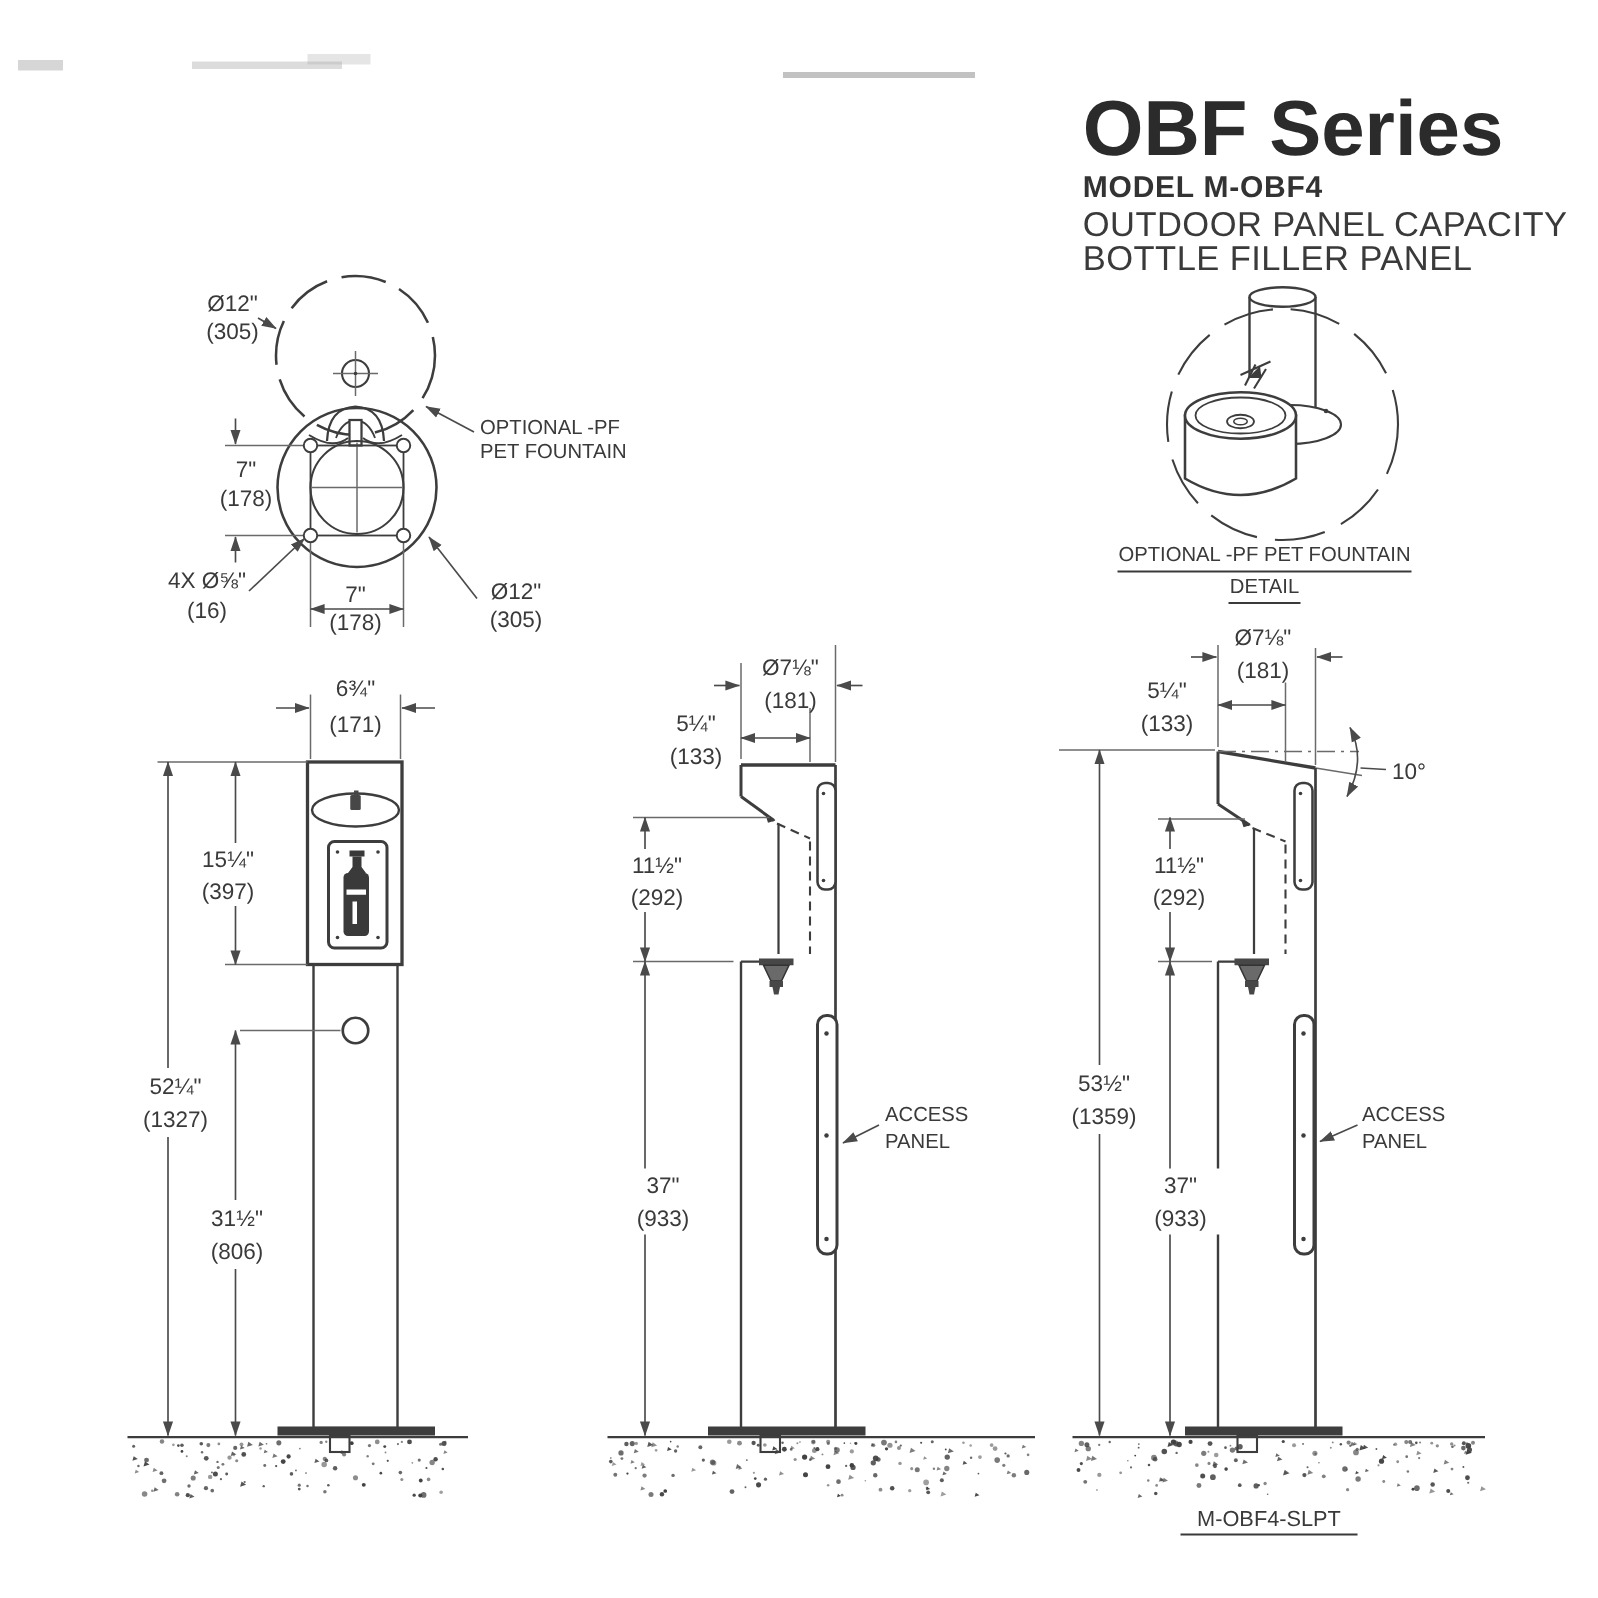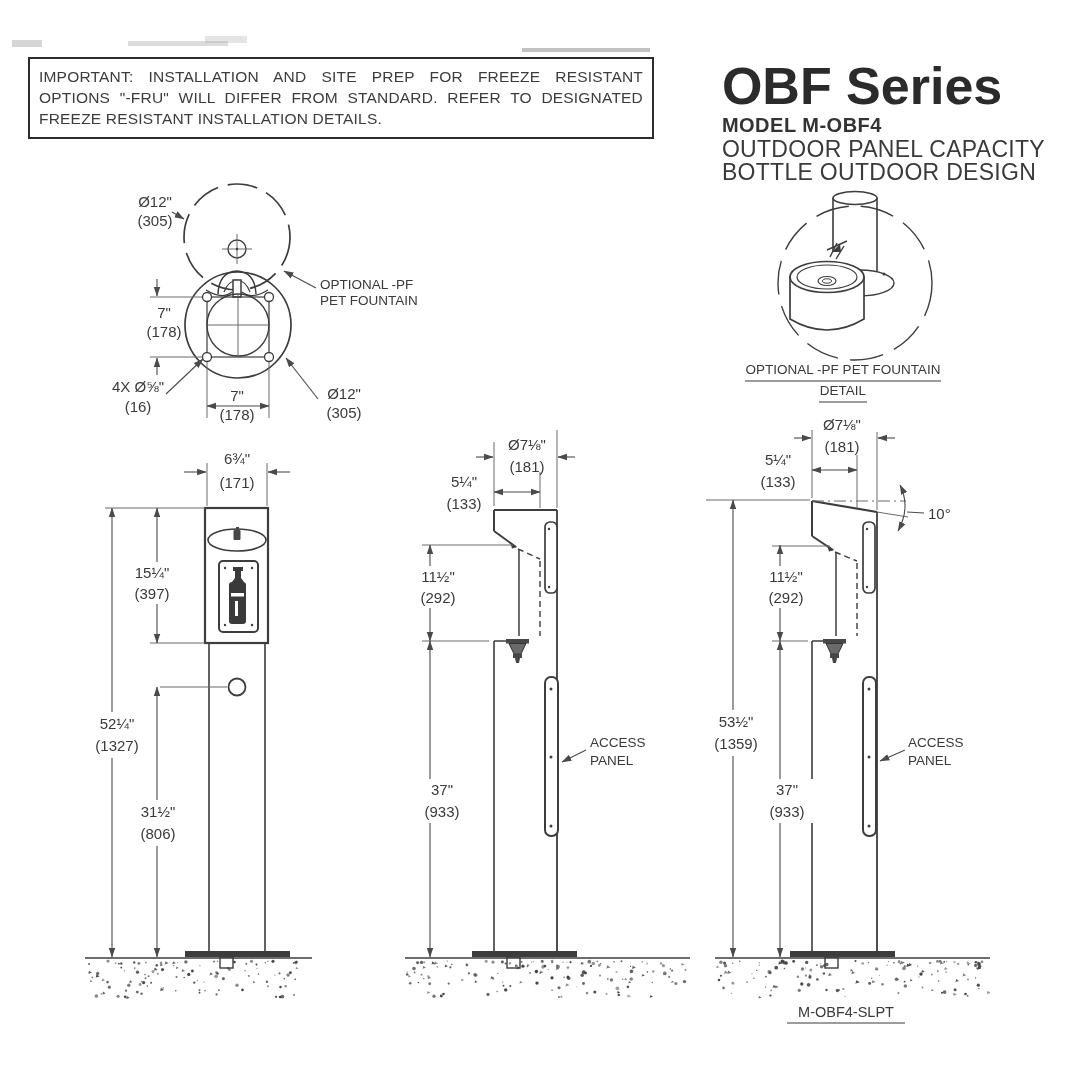--- a/index.html
+++ b/index.html
@@ -24,31 +24,26 @@
   .dl{stroke:#4a4a4a;stroke-width:1.1;fill:none;}
   .ext{stroke:#6a6a6a;stroke-width:1;fill:none;}
   .hid{stroke:#3d3d3d;stroke-width:1.4;fill:none;stroke-dasharray:6 4;}
   .bgw{fill:#ffffff;}
 </style>
 </head>
 <body>
 
 <div class="page">
 
-  <div class="notice">
-    <div class="nline j">IMPORTANT: INSTALLATION AND SITE PREP FOR FREEZE RESISTANT</div>
-    <div class="nline j">OPTIONS "-FRU" WILL DIFFER FROM STANDARD. REFER TO DESIGNATED</div>
-    <div class="nline">FREEZE RESISTANT INSTALLATION DETAILS.</div>
-  </div>
 
   <div class="titleblock">
     <div class="series">OBF Series</div>
     <div class="model">MODEL M-OBF4</div>
     <div class="sub">OUTDOOR PANEL CAPACITY</div>
-    <div class="sub">BOTTLE OUTDOOR DESIGN</div>
+    <div class="sub">BOTTLE FILLER PANEL</div>
   </div>
 
   <svg width="1065" height="1065" viewBox="0 0 1065 1065">
     <defs>
       <marker id="ar" viewBox="0 0 10 10" refX="9.5" refY="5" markerWidth="9" markerHeight="9" orient="auto-start-reverse">
         <path d="M0,1.6 L10,5 L0,8.4 z" fill="#4a4a4a"></path>
       </marker>
       <g id="bubbler">
         <rect x="506" y="639" width="23" height="4.5" fill="#474747"></rect>
         <path d="M509,643.5 L526,643.5 L521,654 L514,654 Z" fill="#6a6a6a" stroke="#333" stroke-width="1"></path>

